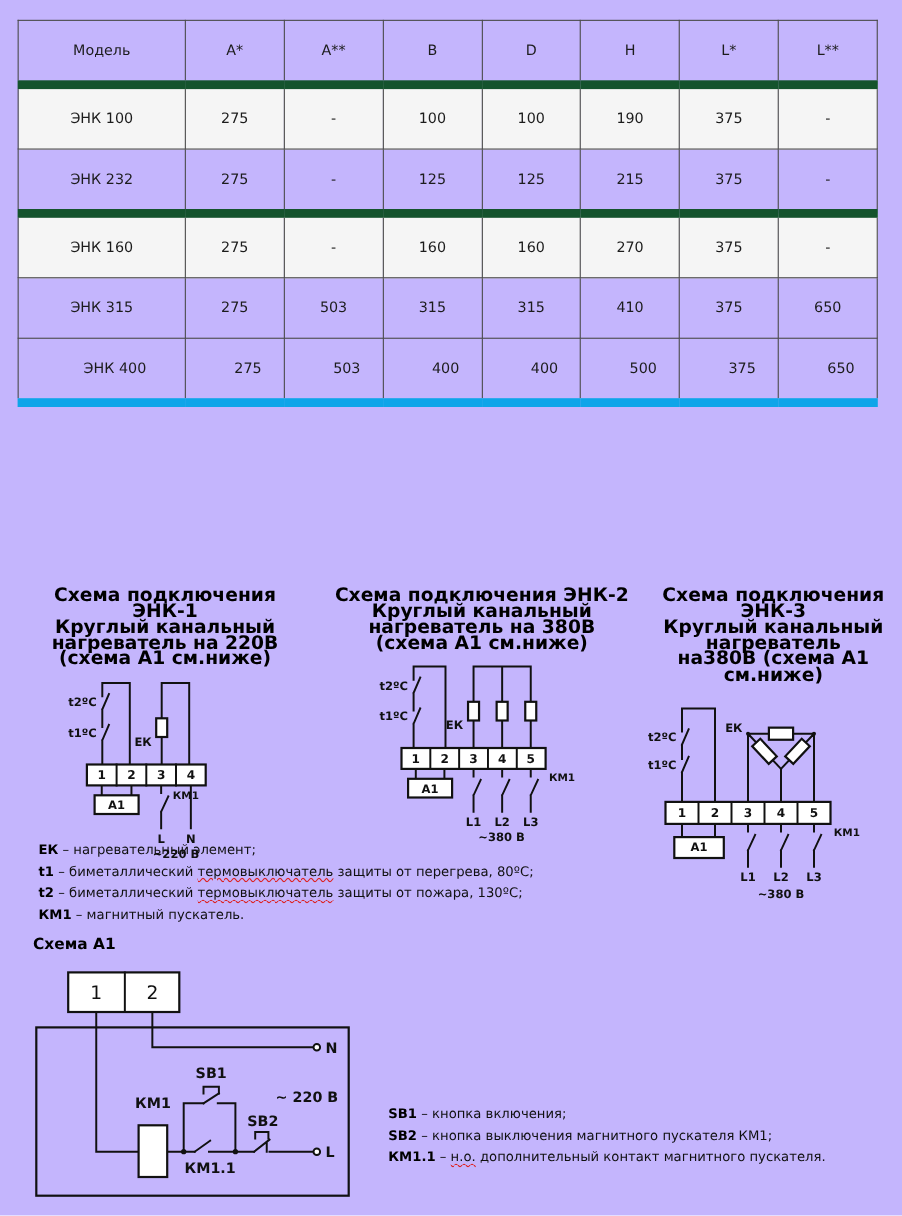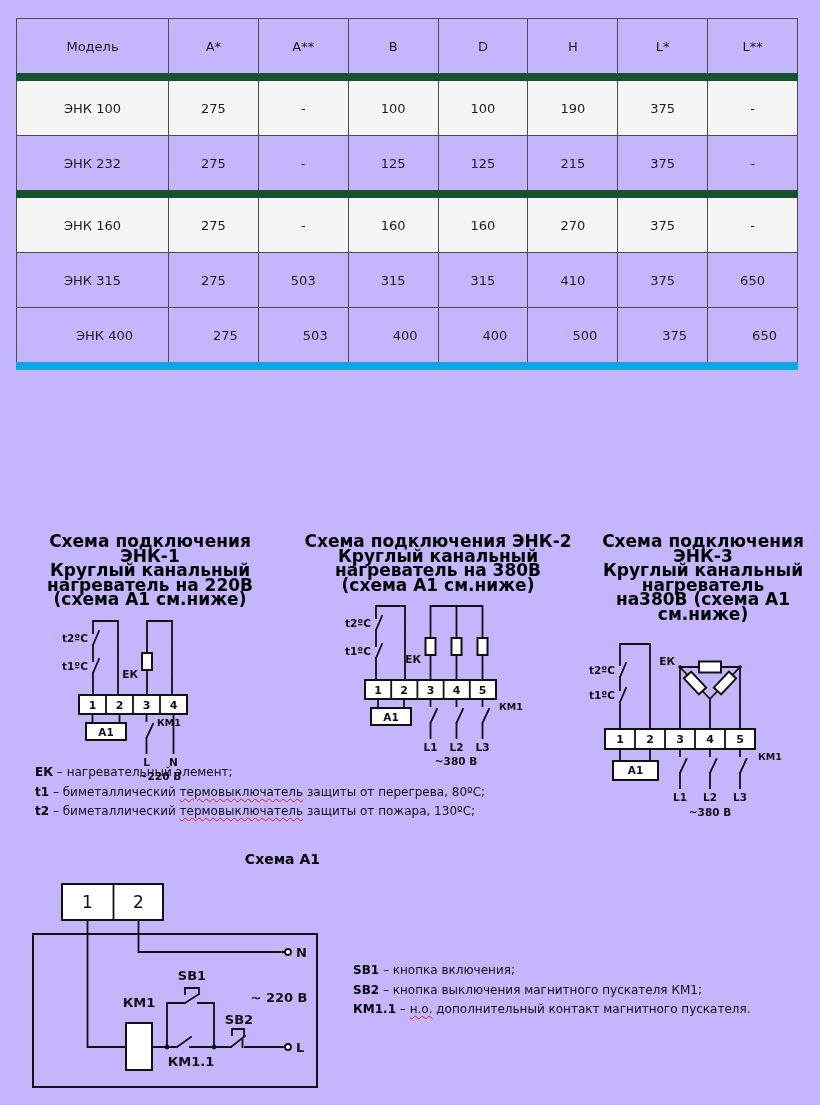--- a/index.html
+++ b/index.html
@@ -17,26 +17,26 @@
   .diagram{position:absolute;top:534px;}
   .diagram-title{text-align:center;font-size:17px;line-height:14.5px;font-weight:700;color:#000;}
   .diagram svg{display:block;margin-top:6px;}
   .dg-wire{stroke:#111;stroke-width:1.8;fill:none;stroke-linecap:square;}
   .dg-box{stroke:#111;stroke-width:2;fill:#fff;}
   .dg-txt{font-family:"DejaVu Sans","Liberation Sans",sans-serif;font-size:10.5px;font-weight:700;fill:#111;}
   .dg-num{font-family:"DejaVu Sans","Liberation Sans",sans-serif;font-size:11px;font-weight:700;fill:#111;}
   
   .legend{position:absolute;font-size:12px;line-height:19.5px;color:#101010;}
   .legend-1{left:35px;top:763px;width:520px;}
-  .legend-2{left:353px;top:961px;width:450px;}
+  .legend-2{left:353px;top:1003px;width:450px;}
   .legend b{font-weight:700;color:#000;}
   .squiggle{text-decoration:underline;text-decoration-style:wavy;
             text-decoration-color:#d22;text-decoration-thickness:1px;text-underline-offset:2px;}
   
-  .a1-title{position:absolute;left:30px;top:851px;width:290px;text-align:right;
+  .a1-title{position:absolute;left:30px;top:851px;width:290px;text-align:left;
             font-size:14px;font-weight:700;color:#000;}
   .a1-svg{position:absolute;left:30px;top:875px;}
   .a1-txt{font-family:"DejaVu Sans","Liberation Sans",sans-serif;font-size:13px;font-weight:700;fill:#111;}
   .a1-num{font-family:"DejaVu Sans","Liberation Sans",sans-serif;font-size:17px;font-weight:400;fill:#111;}
 </style>
 </head>
 <body>
 
 <div class="page">
 
@@ -199,20 +199,21 @@
       <text class="dg-txt" x="122" y="174" text-anchor="middle">L2</text>
       <text class="dg-txt" x="152" y="174" text-anchor="middle">L3</text>
       <text class="dg-txt" x="122" y="189" text-anchor="middle">~380 В</text>
     </svg>
   </div>
 
   <div class="legend legend-1">
     <div><b>ЕК</b><span> – нагревательный элемент;</span><span class="squiggle"></span><span></span></div>
     <div><b>t1</b><span> – биметаллический </span><span class="squiggle">термовыключатель</span><span> защиты от перегрева, 80ºС;</span></div>
     <div><b>t2</b><span> – биметаллический </span><span class="squiggle">термовыключатель</span><span> защиты от пожара, 130ºС;</span></div>
+    <div><b>КМ1</b><span> – магнитный пускатель.</span><span class="squiggle"></span><span></span></div>
   </div>
 
   <div class="a1-title">Схема А1</div>
   <svg class="a1-svg" width="300" height="220" viewBox="0 0 300 220">
     <rect class="dg-box" x="32" y="9" width="101" height="36"></rect>
     <path class="dg-wire" d="M83.5,9 V45"></path>
     <rect x="3" y="59" width="284" height="153" fill="none" stroke="#111" stroke-width="2"></rect>
     <path class="dg-wire" d="M57.5,45 V172 H96 M108.5,45 V77 H254 M122,172 H147 M160,172 H201 M215,172 H254 M137,172 V128 M184,172 V128 M137,128 H155 M168,128 H184"></path>
     <path class="dg-wire" d="M147,172 L161,162 M155,128 L169,119 M201,172 L215,161 M212.5,164 V172"></path>
     <path class="dg-wire" d="M155,113 H169 M155,113 V119 M169,113 V119 M202,154 H214 M202,154 V160 M214,154 V160"></path>

